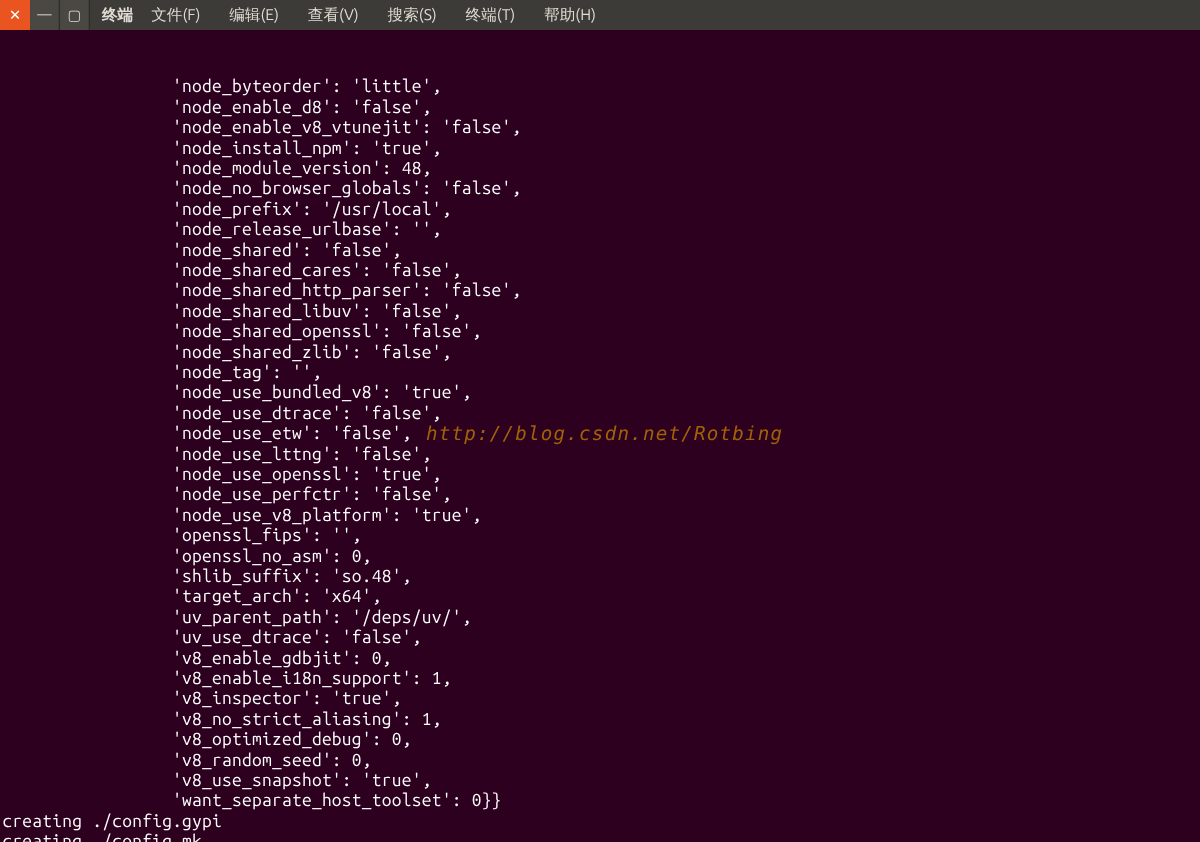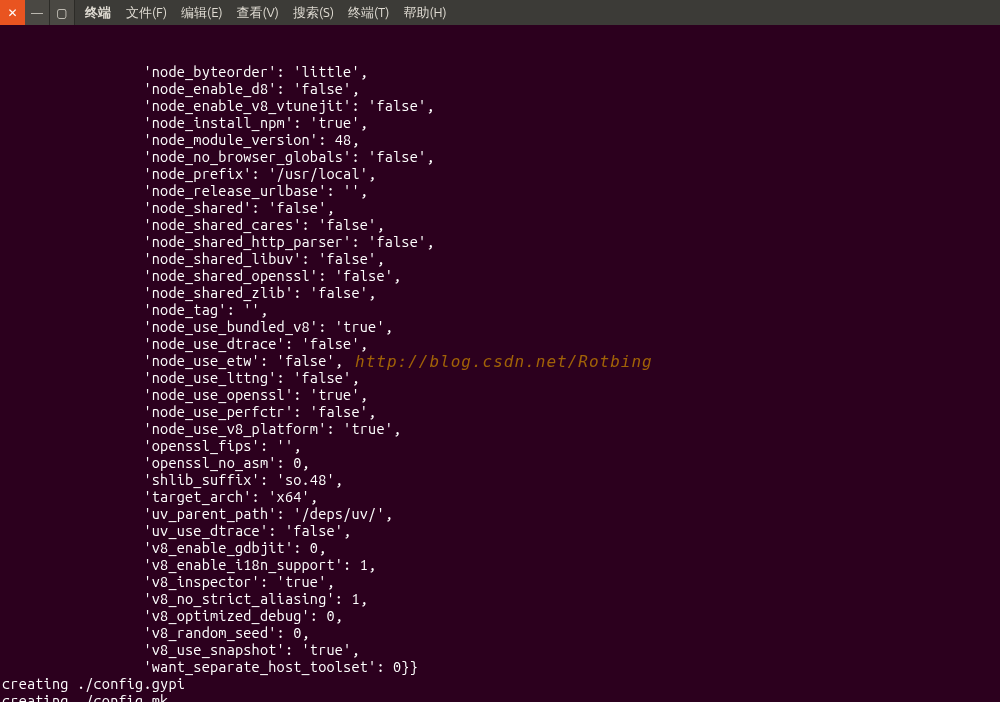--- a/index.html
+++ b/index.html
@@ -47,21 +47,21 @@
       padding-left: 10px;
       font-weight: bold;
     }
     .menu-bar {
       position: absolute;
       left: 120px;
       top: 0;
       height: 25px;
       display: flex;
       align-items: center;
-      gap: 2px;
+      gap: 12px;
     }
     .menu-item {
       color: #dfdbd2;
       font-size: 13px;
       padding: 0 6px;
       cursor: pointer;
     }
     .terminal-content {
       background: #2c001e;
       color: #ffffff;

